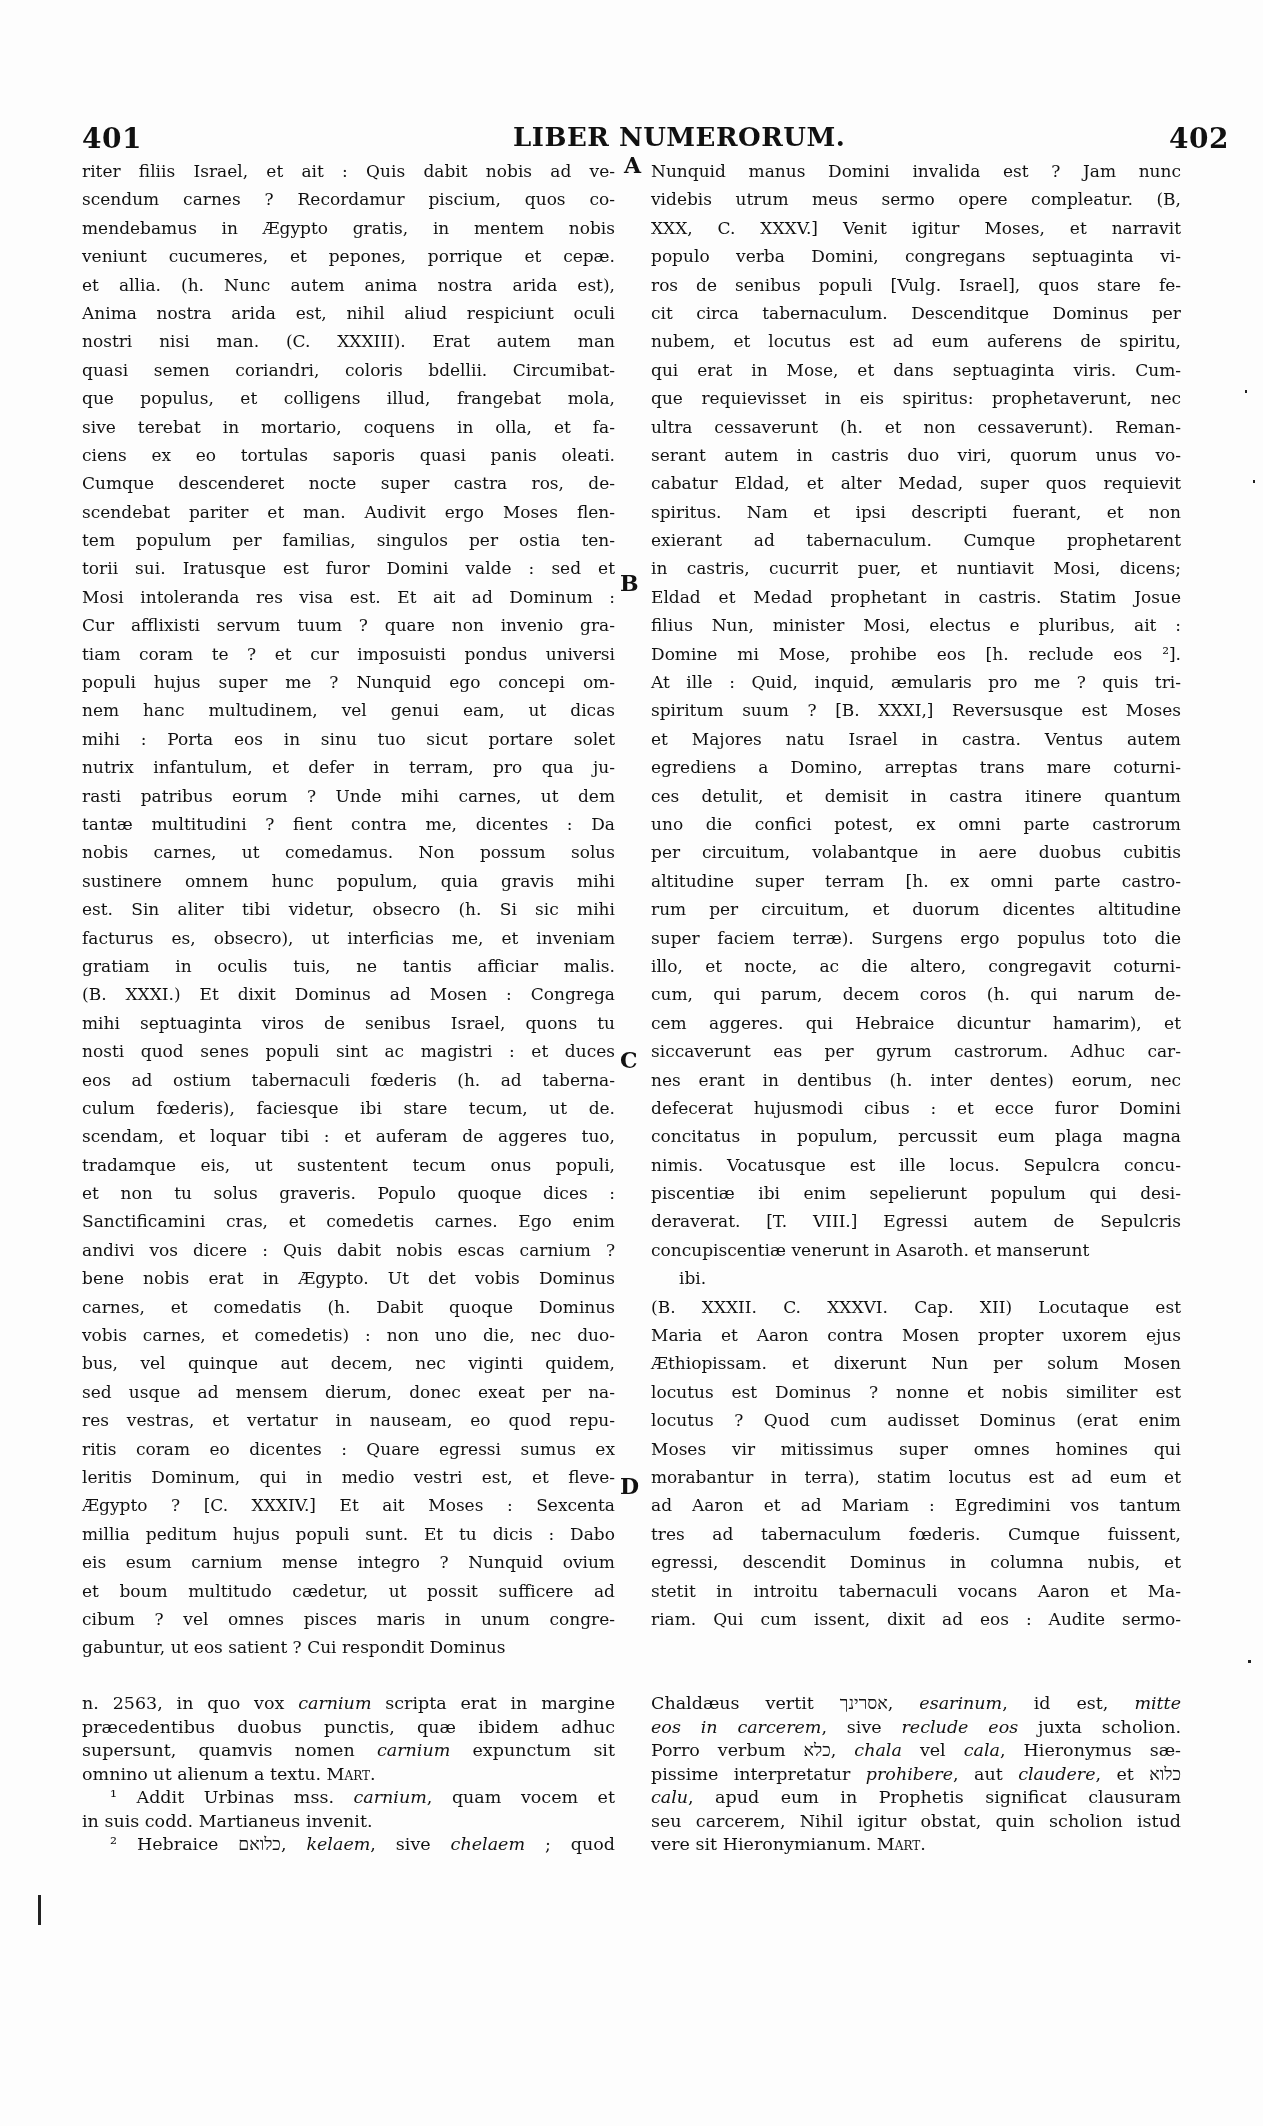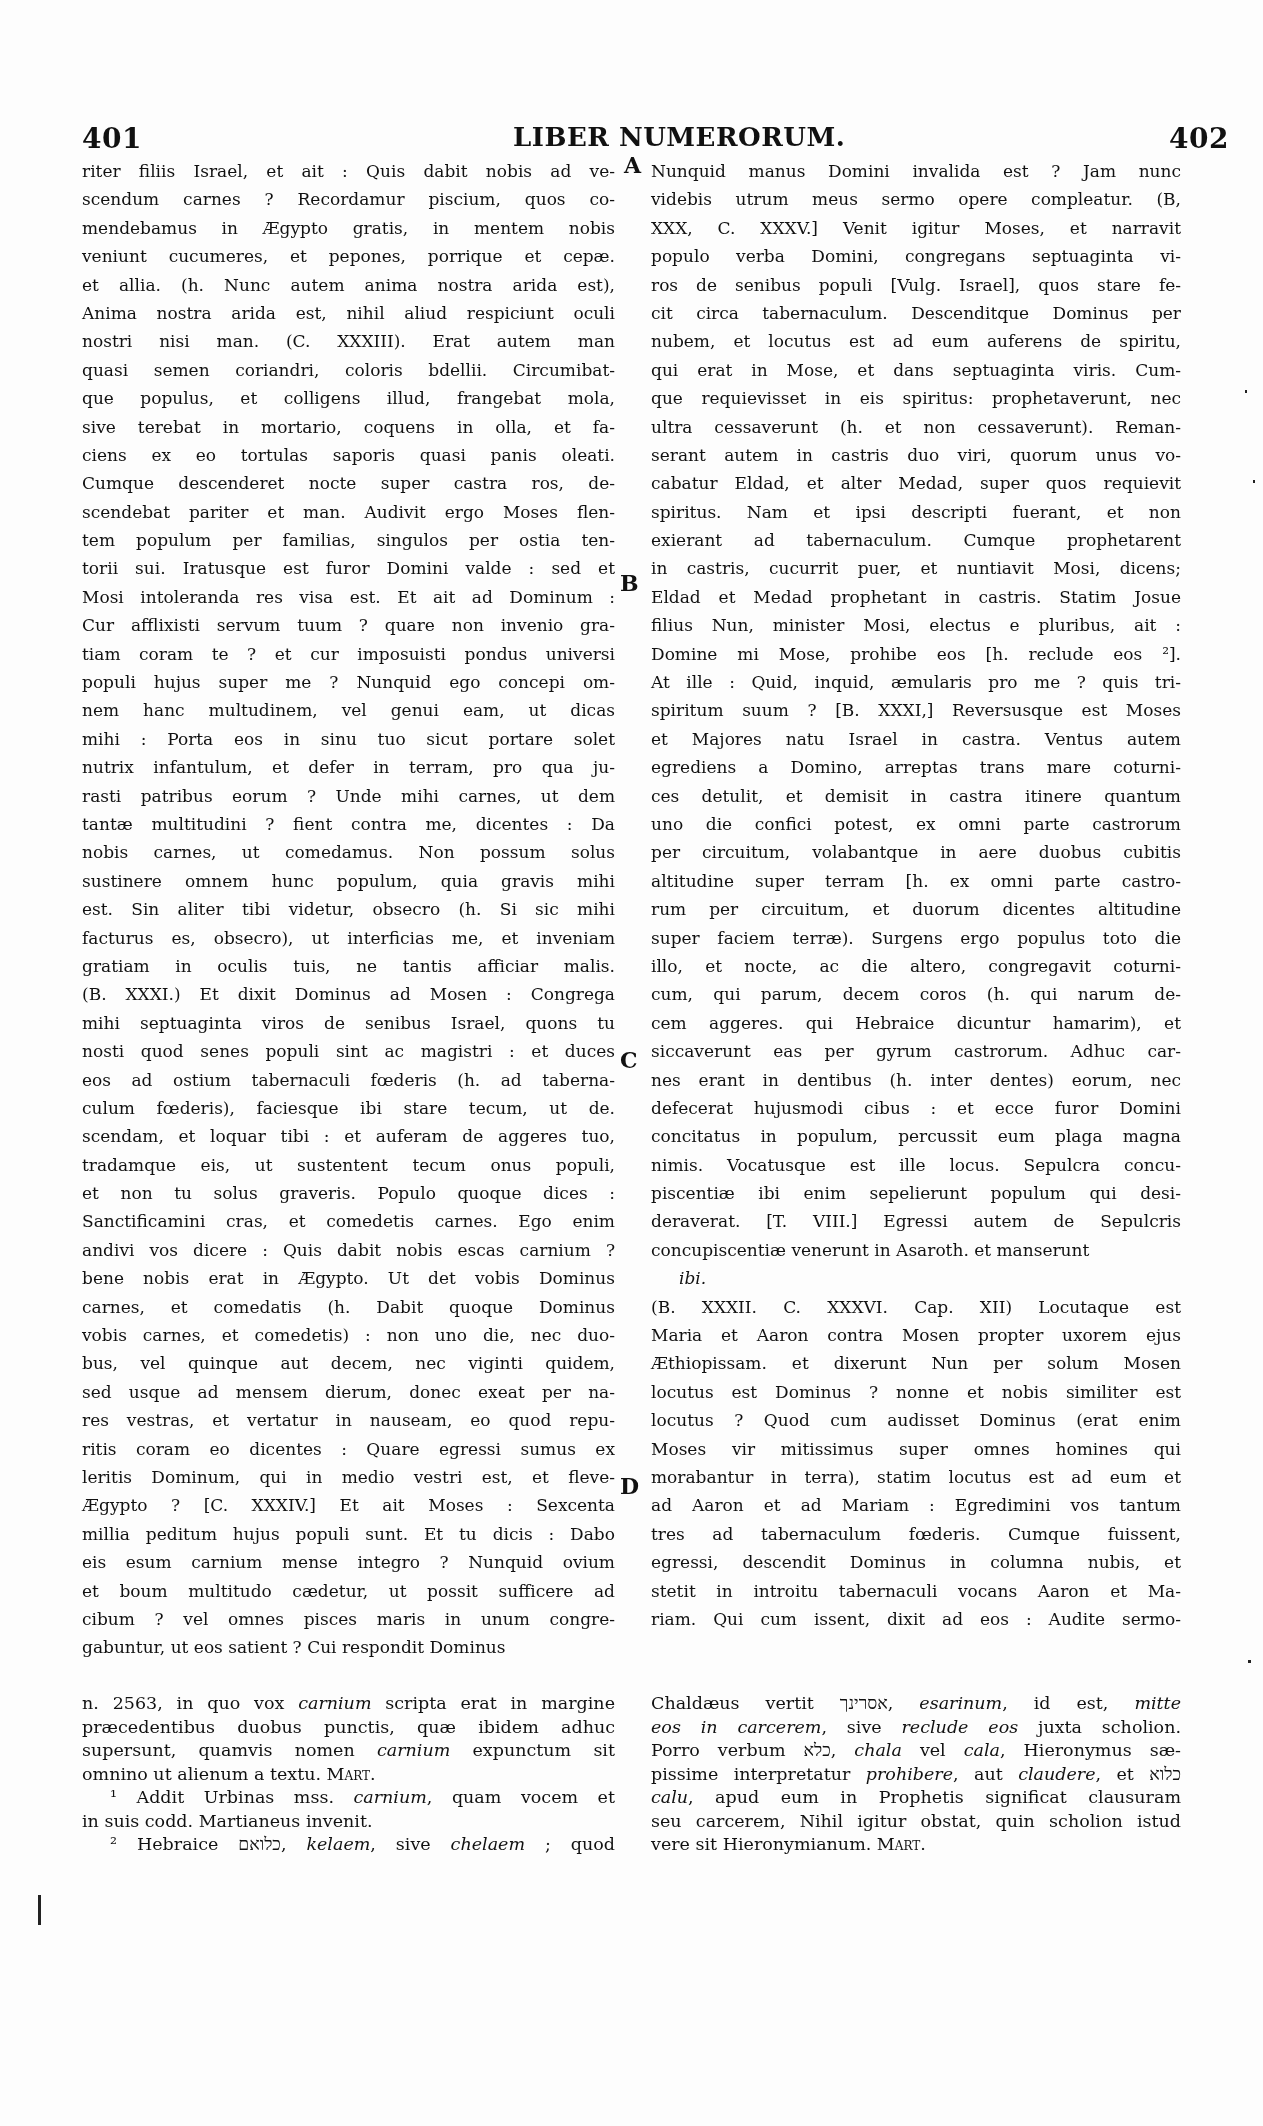--- a/index.html
+++ b/index.html
@@ -8,21 +8,21 @@
   .page { position:absolute; left:0; top:0; width:1263px; height:2126px; background:#fdfdfd; }
   .hdr { position:absolute; top:122px; font-weight:bold; font-size:28px; letter-spacing:0.5px; }
   .hdr-left { left:82px; }
   .hdr-title { left:513px; font-family:"DejaVu Serif",serif; font-size:26px; }
   .hdr-right { left:1161px;margin-left:8px; }
   .col { position:absolute; font-size:17px; }
   .col-left { left:82px; width:533px; top:157px; }
   .col-right { left:651px; width:530px; top:157px; }
   .line { height:28.4px; line-height:28.4px; white-space:nowrap; text-align:justify; text-align-last:justify; overflow:visible; }
   .line.last { text-align-last:left; }
-  .line.indent { padding-left:28px;font-style:italic; }
+  .line.indent { padding-left:28px; }
   .notes { position:absolute; font-size:17.5px; }
   .notes-left { left:82px; width:533px; top:1692px; }
   .notes-right { left:651px; width:530px; top:1692px; }
   .nline { height:23.5px; line-height:23.5px; white-space:nowrap; text-align:justify; text-align-last:justify; }
   .nline.last { text-align-last:left; }
   .nline.indent { padding-left:28px; }
   .marg { position:absolute; font-weight:bold; font-size:22px; font-family:"DejaVu Serif",serif; }
   .speck { position:absolute; background:#222; }
   i { font-style:italic; }
 </style>

